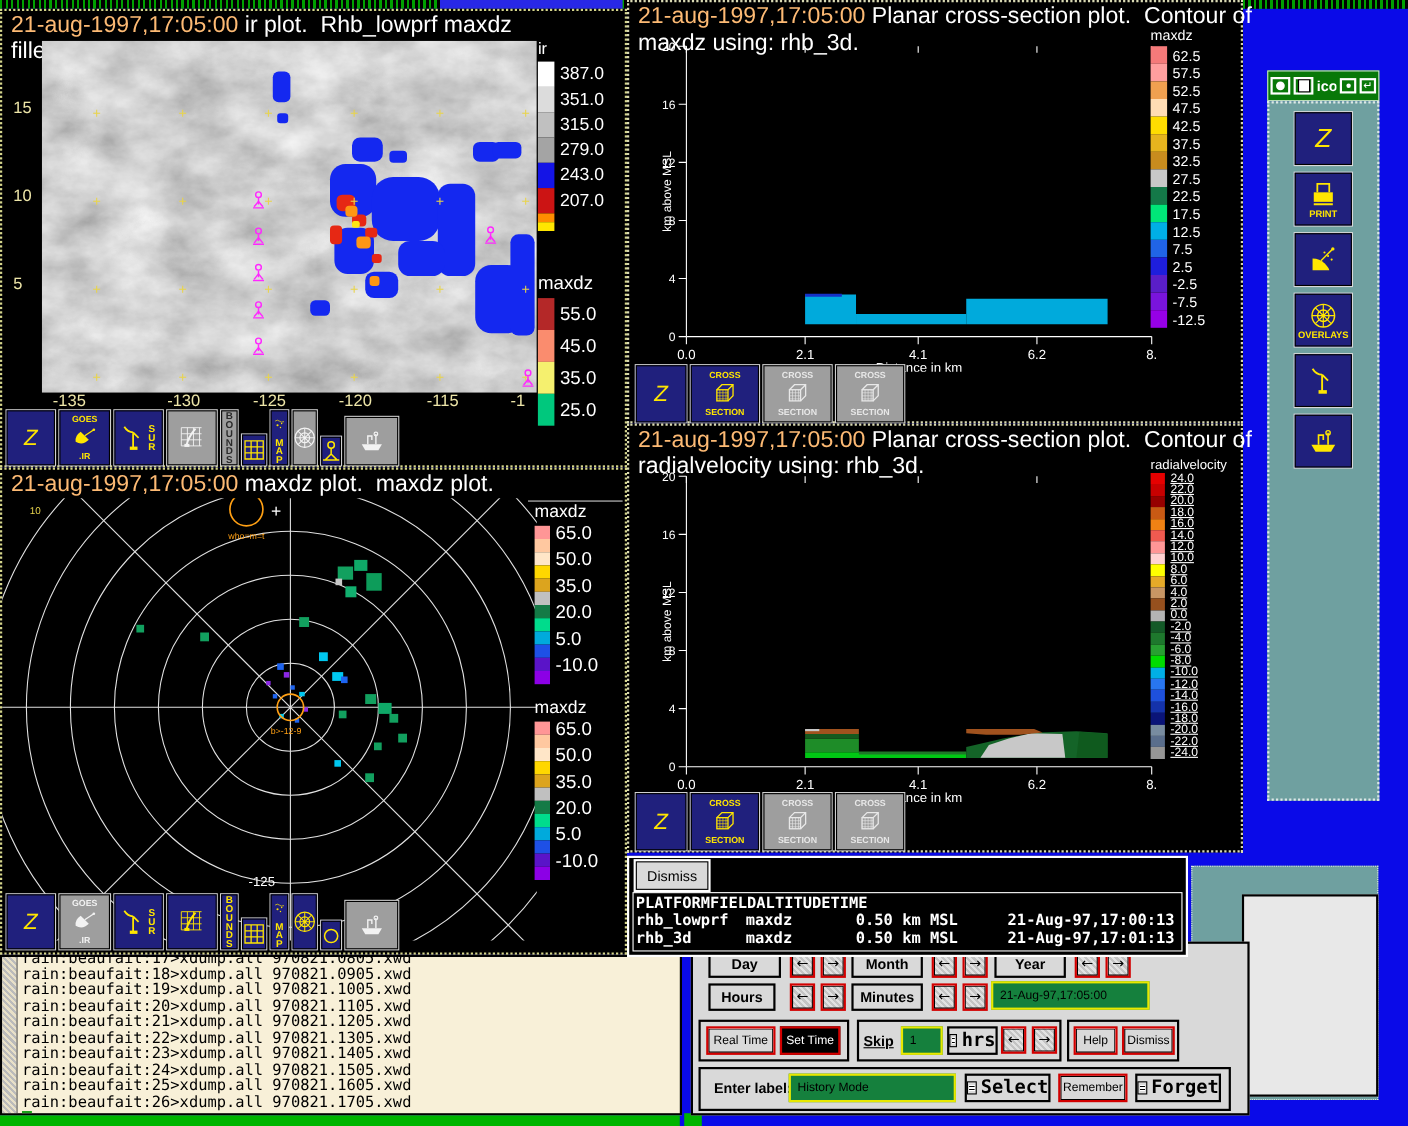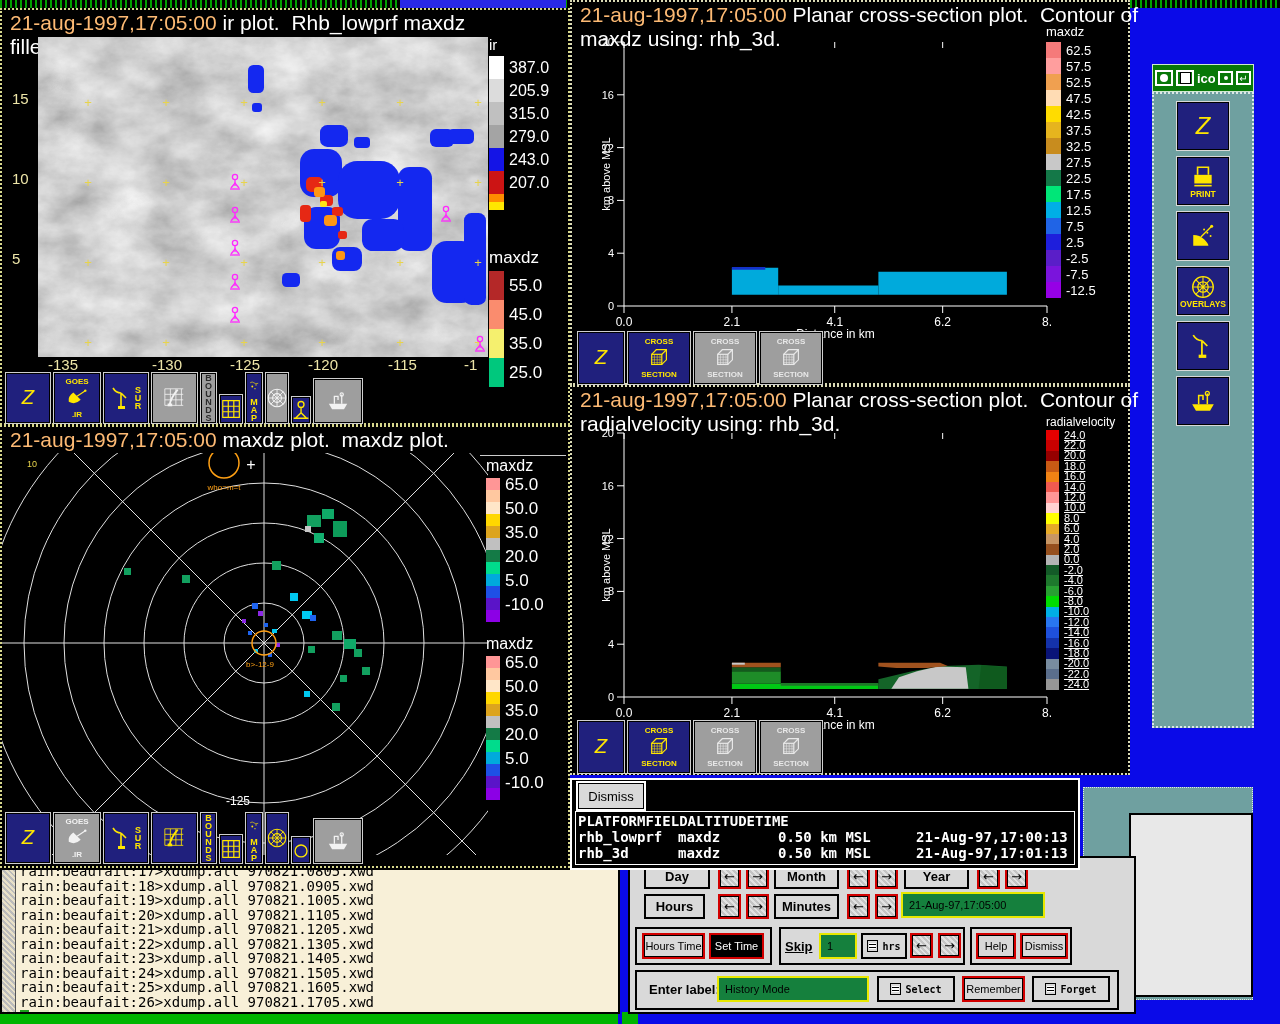--- a/index.html
+++ b/index.html
@@ -61,21 +61,21 @@
       background:repeating-linear-gradient(45deg,#C4C4C4 0 2px,#E2E2E2 2px 4px);
       box-shadow:inset 0 0 0 1px #000;display:flex;align-items:center;justify-content:center;
       font-size:13px;font-family:"DejaVu Sans",sans-serif;}
   .yfield{position:absolute;box-sizing:border-box;border:2px solid #E8E800;background:#15803d;color:#000;
       font-size:11px;display:flex;align-items:center;padding-left:6px;white-space:pre;}
   .grp{position:absolute;box-sizing:border-box;border:2px solid #000;}
   .btn-red{position:absolute;box-sizing:border-box;border:2px solid #D20000;background:#D9D9D9;color:#000;
       box-shadow:inset 0 0 0 1px #000;font-size:11px;display:flex;align-items:center;justify-content:center;}
   .btn-red.inv{background:#000;color:#FFF;}
   .btn-blk{position:absolute;box-sizing:border-box;border:2px solid #000;background:#D9D9D9;color:#000;
-      font-family:"DejaVu Sans Mono",monospace;font-weight:bold;font-size:10px;
+      font-family:"DejaVu Sans Mono",monospace;font-weight:bold;font-size:17px;
       display:flex;align-items:center;justify-content:center;gap:4px;}
   .mi{display:inline-block;width:11px;height:12px;box-sizing:border-box;border:1px solid #000;background:#FFF;
       background-image:repeating-linear-gradient(#000 0 1px,transparent 1px 3px);background-clip:content-box;padding:2px 1px;}
   .plabel{position:absolute;font-weight:bold;font-size:13px;color:#000;}
   
   #iconpanel{position:absolute;left:1152px;top:64px;width:102px;height:664px;box-sizing:border-box;}
   #ip-title{position:absolute;left:0;top:0;width:100%;height:28px;background:#087808;box-sizing:border-box;
       border:1px solid #CFE8CF;display:flex;align-items:center;gap:3px;padding:0 2px;}
   .wbtn{box-sizing:border-box;border:2px solid #FFF;background:#087808;display:flex;align-items:center;
       justify-content:center;color:#FFF;flex:none;}
@@ -290,21 +290,21 @@
       <div class="cbtitle">ir</div>
       <div>
 
           <div class="cbrow" style="height: 23px;">
             <span class="cbsw" style="background: rgb(255, 255, 255);"></span>
             <span class="cblab">387.0</span>
           </div>
 
           <div class="cbrow" style="height: 23px;">
             <span class="cbsw" style="background: rgb(220, 220, 220);"></span>
-            <span class="cblab">205.9</span>
+            <span class="cblab">351.0</span>
           </div>
 
           <div class="cbrow" style="height: 23px;">
             <span class="cbsw" style="background: rgb(192, 192, 192);"></span>
             <span class="cblab">315.0</span>
           </div>
 
           <div class="cbrow" style="height: 23px;">
             <span class="cbsw" style="background: rgb(164, 164, 164);"></span>
             <span class="cblab">279.0</span>
@@ -1277,21 +1277,21 @@
       
         <div class="spin" style="left: 280px; top: 75px;">
           <span class="spinbtn">←</span>
           <span class="spinbtn">→</span>
         </div>
       
     </span>
     <div class="yfield" style="left:271px;top:34px;width:144px;height:26px;">21-Aug-97,17:05:00</div>
 
     <div class="grp" style="left:5px;top:69px;width:137px;height:38px;"></div>
-    <div class="btn-red" style="left:12px;top:75px;width:63px;height:26px;">Hours Time</div>
+    <div class="btn-red" style="left:12px;top:75px;width:63px;height:26px;">Real Time</div>
     <div class="btn-red inv" style="left:79px;top:75px;width:55px;height:26px;">Set Time</div>
 
     <div class="grp" style="left:149px;top:69px;width:186px;height:38px;"></div>
     <div class="plabel" style="left:155px;top:81px;text-decoration:underline;">Skip</div>
     <div class="yfield" style="left:189px;top:75px;width:38px;height:26px;">1</div>
     <div class="btn-blk" style="left:231px;top:75px;width:46px;height:26px;">
       <span class="mi"></span>
         <span>hrs</span>
     </div>
 

